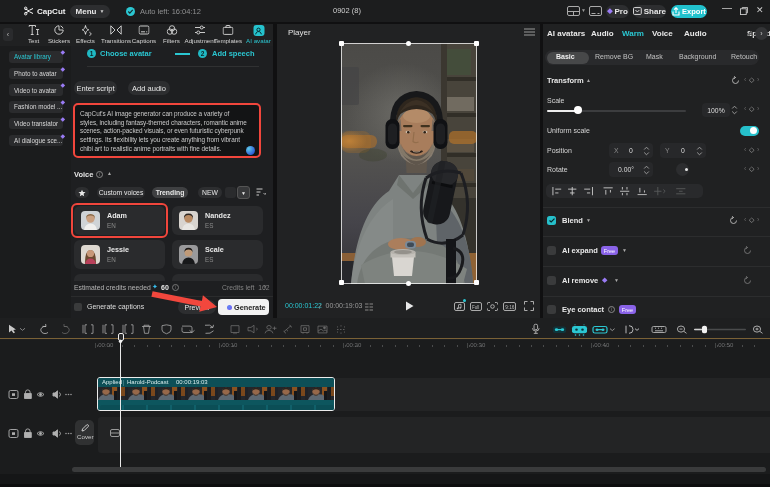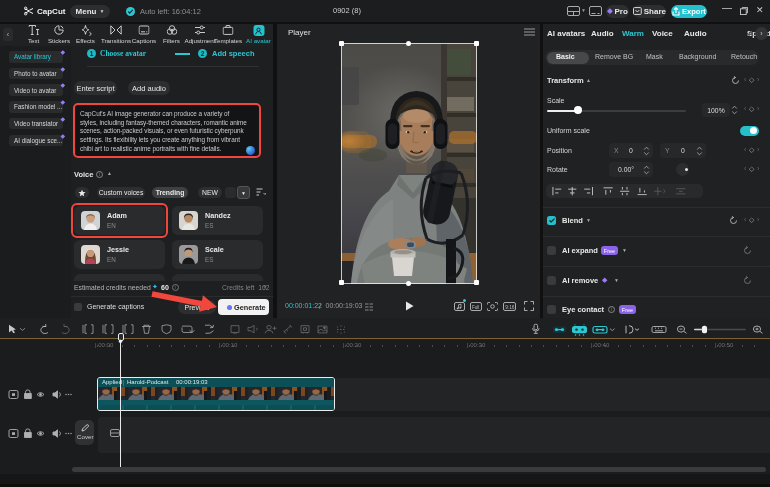--- a/index.html
+++ b/index.html
@@ -163,21 +163,21 @@
 <div class="sm" style="top:84.4px;">Video to avatar<span class="dia">◆</span></div>
 <div class="sm" style="top:101.1px;">Fashion model ...<span class="dia">◆</span></div>
 <div class="sm" style="top:117.8px;">Video translator<span class="dia">◆</span></div>
 <div class="sm" style="top:134.5px;">AI dialogue sce...<span class="dia">◆</span></div>
 </div>
 
 <div class="abs" style="left:71px;top:46px;width:202px;height:272px;background:#1e1f21;"></div>
 <div id="editarea">
 
 <div class="ico" style="left:87px;top:49px;width:9px;height:9px;background:#20b9c4;border-radius:50%;color:#0c2426;font-size:6.5px;font-weight:bold;">1</div>
-<div class="txt" style="left:100px;top:49px;font-size:7.5px;font-weight:bold;color:#2bc7d2;font-family:Liberation Serif, serif;">Choose avatar</div>
+<div class="txt" style="left:100px;top:49px;font-size:7.5px;font-weight:bold;color:#2bc7d2;">Choose avatar</div>
 <div class="abs" style="left:175px;top:53px;width:15px;height:1.5px;background:#2bc7d2;"></div>
 <div class="ico" style="left:198px;top:49px;width:9px;height:9px;background:#20b9c4;border-radius:50%;color:#0c2426;font-size:6.5px;font-weight:bold;">2</div>
 <div class="txt" style="left:212px;top:49px;font-size:7.5px;font-weight:bold;color:#2bc7d2;">Add speech</div>
 <div class="abs" style="left:87px;top:66px;width:172px;height:1px;background:#303132;"></div>
 
 <div class="pill" style="left:74px;top:81px;width:43px;height:14px;font-size:7.5px;">Enter script</div>
 <div class="pill" style="left:128px;top:81px;width:42px;height:14px;font-size:7.5px;">Add audio</div>
 
 <div class="abs" style="left:73px;top:103px;width:188px;height:55px;background:#131415;border:2px solid #f1463c;border-radius:5px;"></div>
 <div class="abs" style="left:80px;top:110px;width:182px;font-size:6.4px;line-height:8.7px;letter-spacing:-.05px;color:#c9c9c9;white-space:nowrap;">CapCut's AI image generator can produce a variety of<br>styles, including fantasy-themed characters, romantic anime<br>scenes, action-packed visuals, or even futuristic cyberpunk<br>settings. Its flexibility lets you create anything from vibrant<br>chibi art to realistic anime portraits with fine details.</div>

